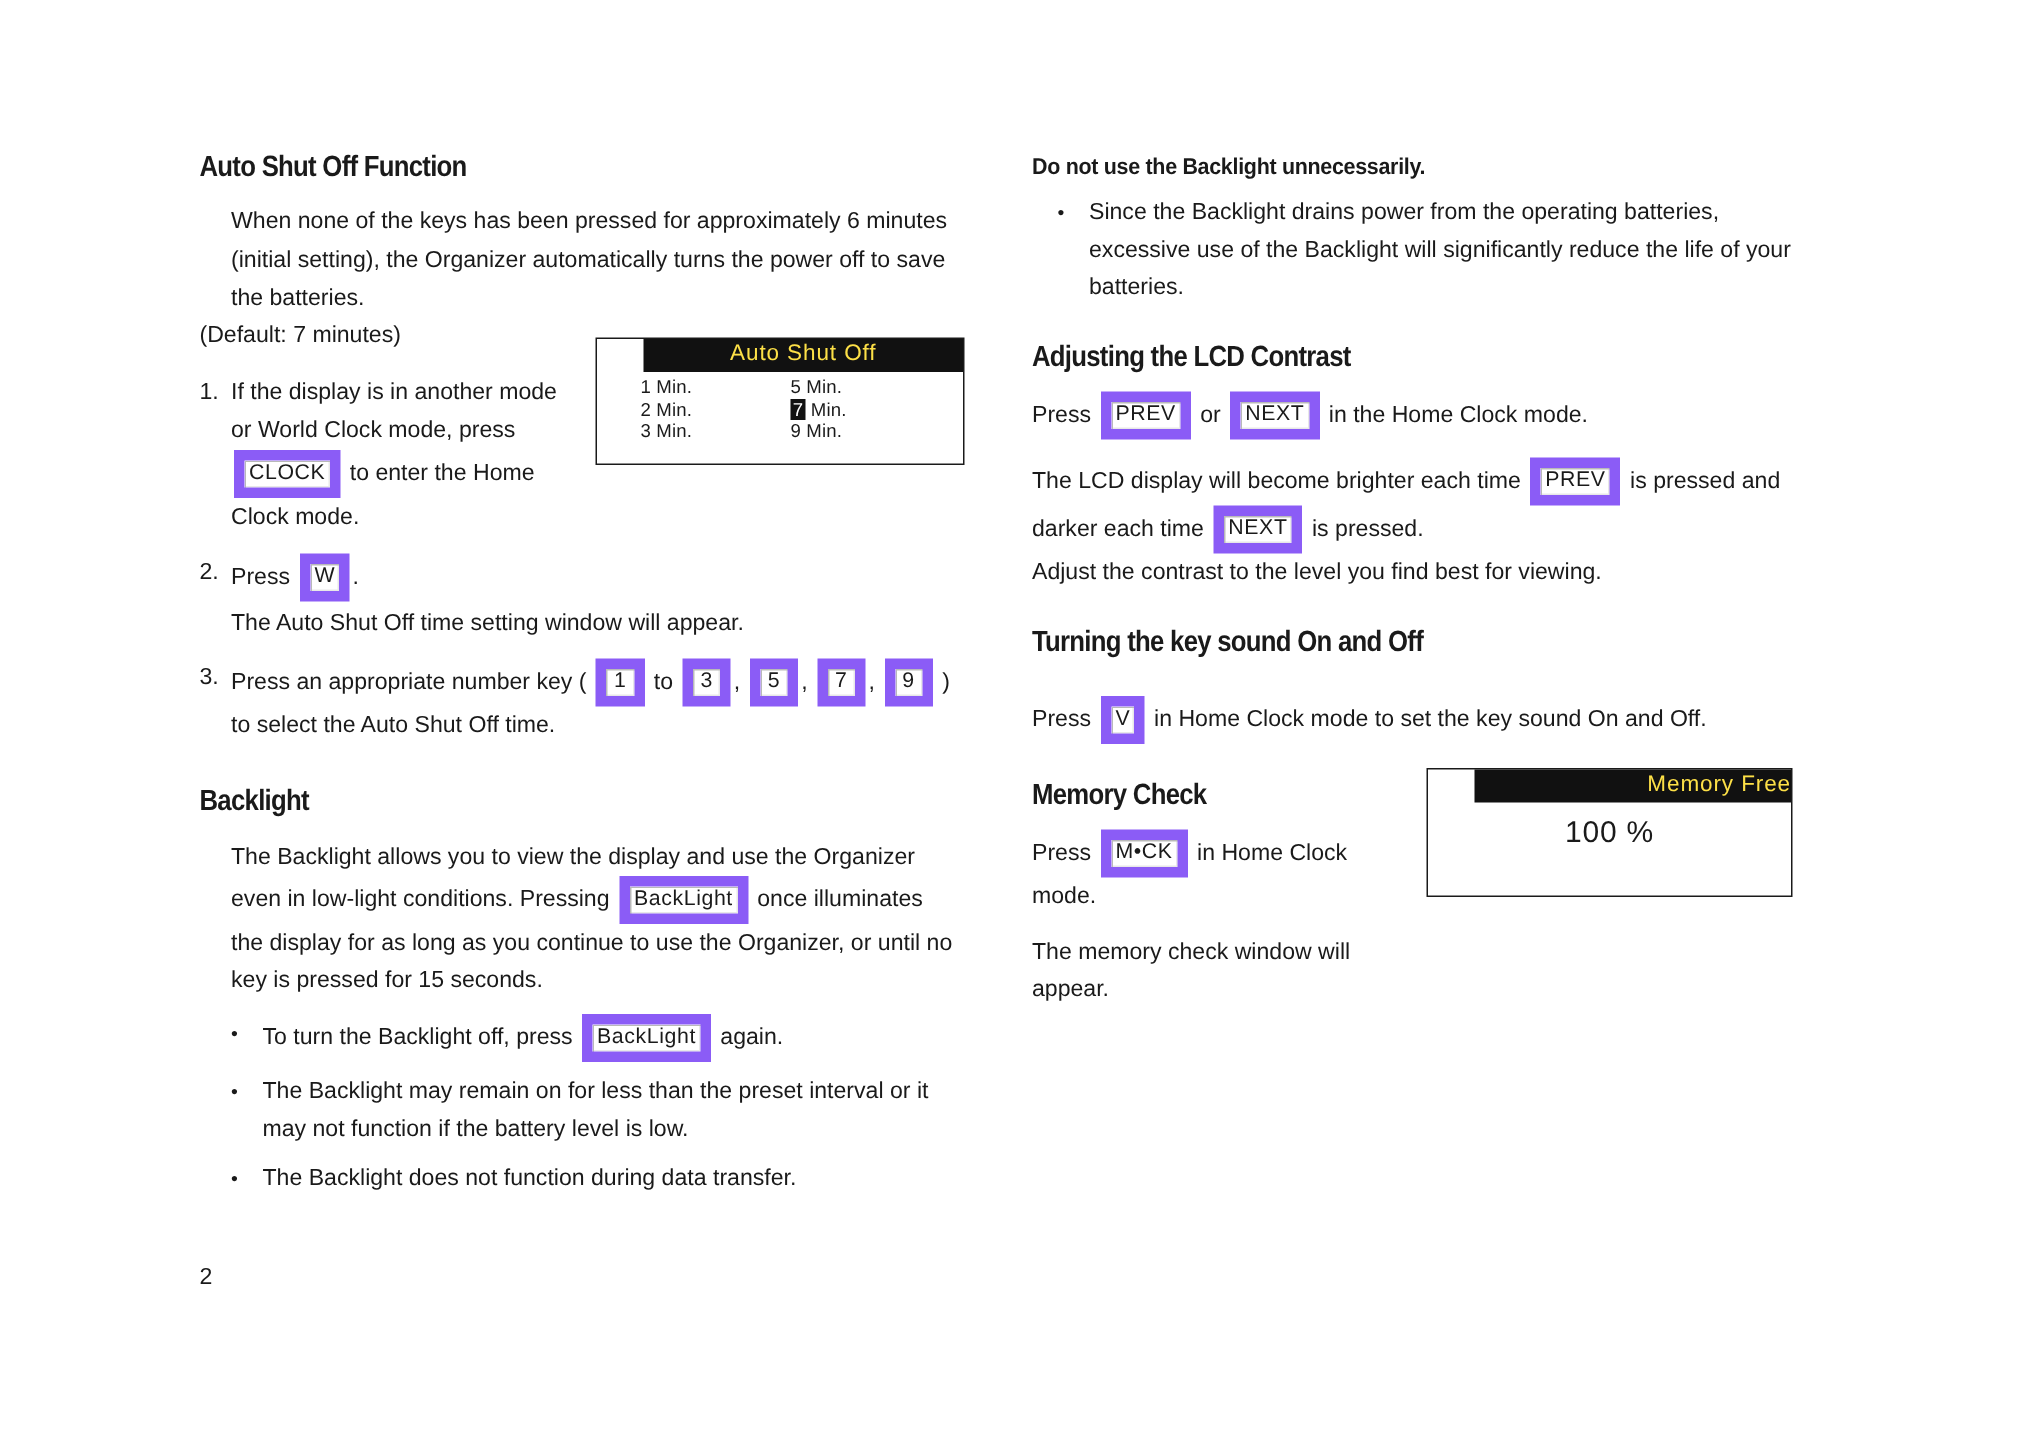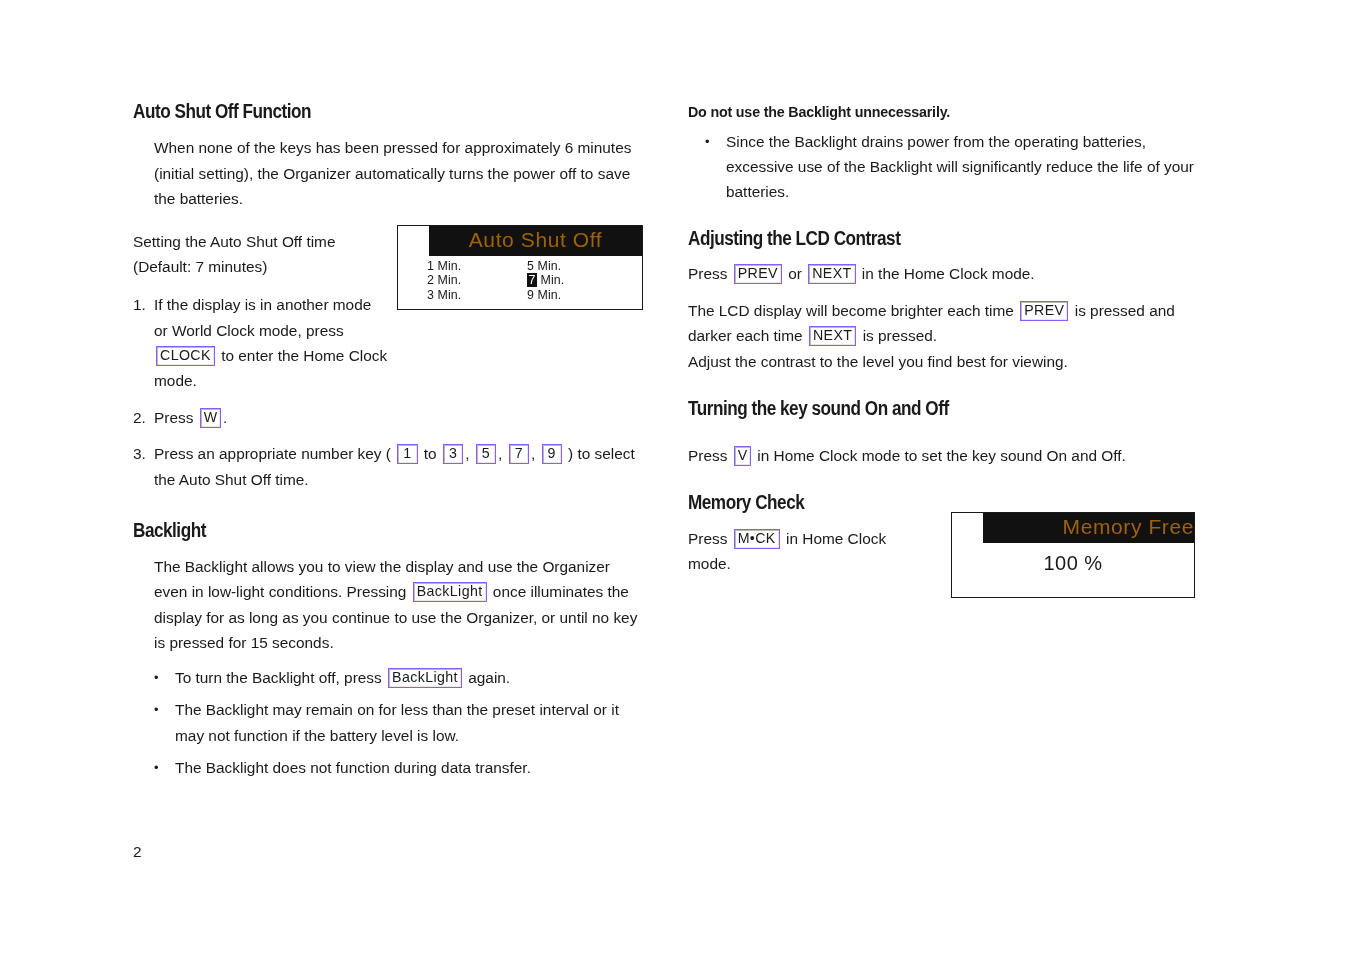--- a/index.html
+++ b/index.html
@@ -78,21 +78,21 @@
   .row-body { flex: 1 1 auto; }
 
   .bullet-dot {
     font-size: 13px;
     line-height: 25.2px;
   }
 
   
   .key {
     display: inline-block;
-    border: 1px solid #8b5cf6;
+    border: 7px solid #8b5cf6;
     box-shadow: inset 1px 1px 0 0 #b9b9b9, inset -1px -1px 0 0 #e8e8e8;
     padding: 0px 3px 1px 3px;
     margin: 0 2px;
     line-height: 17px;
     font-size: 14.2px;
     letter-spacing: 0.4px;
     vertical-align: 1px;
     background: #ffffff;
     white-space: nowrap;
   }
@@ -107,22 +107,22 @@
 
   
   .lcd {
     position: absolute;
     border: 1.6px solid #1a1a1a;
     background: #ffffff;
     box-sizing: border-box;
   }
   .lcd-titlebar {
     background: #111111;
-    color: #a16207;
-    font-size: 21px;
+    color: #fde047;
+    font-size: 15px;
     letter-spacing: 0.6px;
     text-align: center;
     line-height: 1.22;
     padding: 1px 0 3px 0;
   }
   .lcd-body {
     padding: 2px 0 0 0;
   }
 
   
@@ -164,33 +164,33 @@
 <body>
 
 <div class="page">
 
   <div class="col col-left">
 
     <h2 class="section">Auto Shut Off Function</h2>
 
     <p class="p indent" style="margin-top:13px; width:486px;">When none of the keys has been pressed for approximately 6 minutes (initial setting), the Organizer automatically turns the power off to save the batteries.</p>
 
-    <p class="p" style="margin-top:18px;">Setting the Auto Shut Off time</p>
     <p class="p">(Default: 7 minutes)</p>
 
     <div class="row" style="margin-top:13px; width:255px;">
       <span class="marker num-marker">1.</span>
       <span class="row-body p"><span>If the display is in another mode or World Clock mode, press </span><span class="key">CLOCK</span><span> to enter the Home Clock mode.</span></span>
     </div>
 
     <div class="row" style="margin-top:12px;">
       <span class="marker num-marker">2.</span>
       <span class="row-body p"><span>Press </span><span class="key narrow">W</span><span>.</span></span>
     </div>
 
+    <p class="p indent" style="margin-top:2px;">The Auto Shut Off time setting window will appear.</p>
 
     <div class="row" style="margin-top:11px; width:512px;">
       <span class="marker num-marker">3.</span>
       <span class="row-body p"><span>Press an appropriate number key ( </span><span class="key num">1</span><span> to </span><span class="key num">3</span><span>, </span><span class="key num">5</span><span>, </span><span class="key num">7</span><span>, </span><span class="key num">9</span><span> ) to select the Auto Shut Off time.</span></span>
     </div>
 
     <h2 class="section" style="margin-top:27px;">Backlight</h2>
 
     <p class="p indent" style="margin-top:13px; width:486px;"><span>The Backlight allows you to view the display and use the Organizer even in low-light conditions. Pressing </span><span class="key">BackLight</span><span> once illuminates the display for as long as you continue to use the Organizer, or until no key is pressed for 15 seconds.</span></p>
 
@@ -246,20 +246,21 @@
     <p class="p">Adjust the contrast to the level you find best for viewing.</p>
 
     <h2 class="section" style="margin-top:23px;">Turning the key sound On and Off</h2>
 
     <p class="p" style="margin-top:24px;"><span>Press </span><span class="key narrow">V</span><span> in Home Clock mode to set the key sound On and Off.</span></p>
 
     <h2 class="section" style="margin-top:23px;">Memory Check</h2>
 
     <p class="p" style="margin-top:12px; width:214px;"><span>Press </span><span class="key">M•CK</span><span> in Home Clock mode.</span></p>
 
+    <p class="p" style="margin-top:12px; width:225px;">The memory check window will appear.</p>
 
   </div>
 
   <div class="lcd" style="left:951px; top:512px; width:244px; height:86px;">
     <div class="lcd-titlebar" style="margin-left:31px;text-align:right;">Memory Free</div>
     <div class="mem-value">100 %</div>
   </div>
 
   <div class="page-number">2</div>
 

